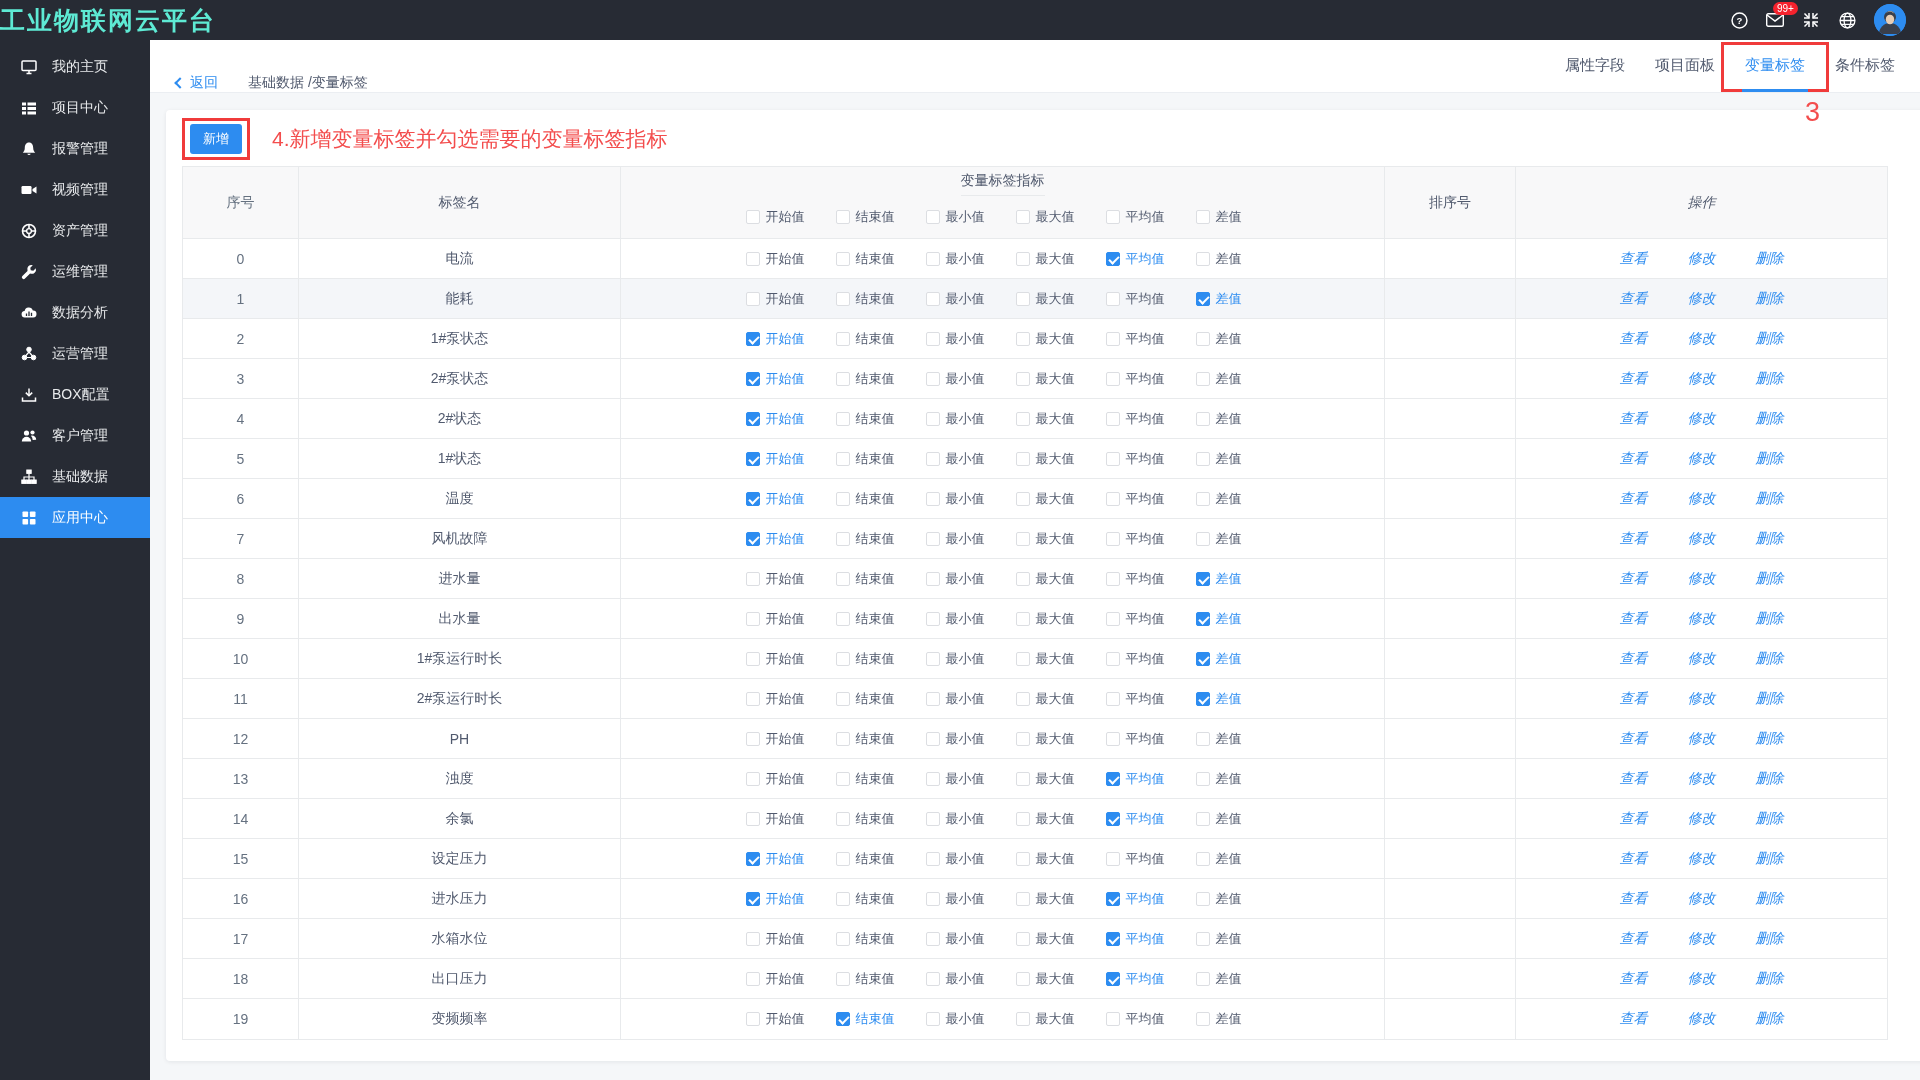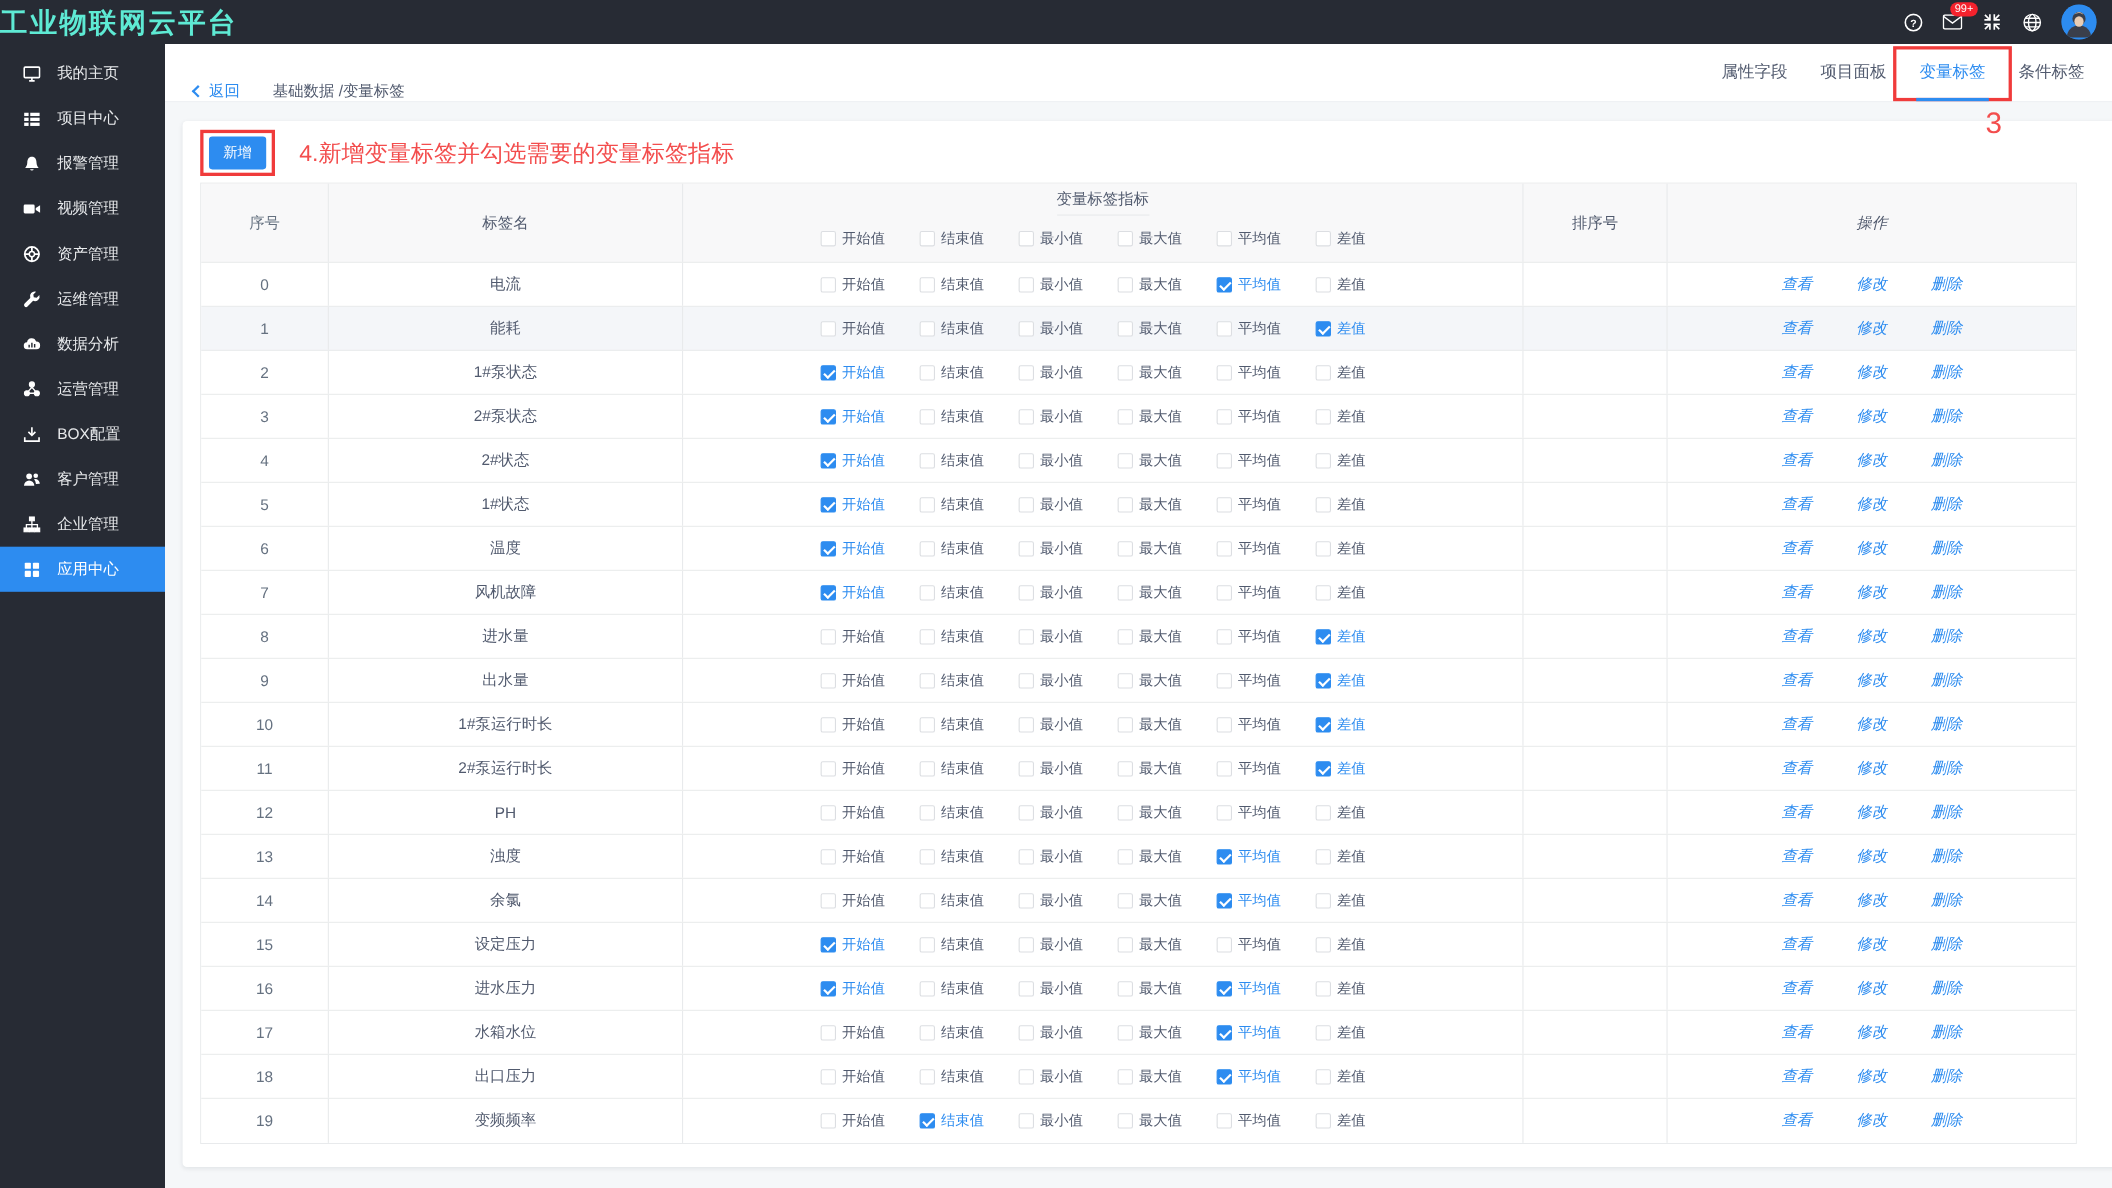--- a/index.html
+++ b/index.html
@@ -253,21 +253,21 @@
     <div class="side-item">
       <span class="s-icon">
         <svg width="16" height="16" viewBox="0 0 16 16" fill="#fff" stroke="#fff">
           <rect x="5.8" y="1" width="4.4" height="3.4"></rect>
           <rect x="0.8" y="11" width="4.4" height="3.4"></rect>
           <rect x="5.8" y="11" width="4.4" height="3.4"></rect>
           <rect x="10.8" y="11" width="4.4" height="3.4"></rect>
           <path d="M8 4.5 v3 M3 11 v-3 h10 v3 M8 8 v3" fill="none" stroke-width="1.2"></path>
         </svg>
       </span>
-      <span>企业管理</span>
+      <span>基础数据</span>
     </div>
     <div class="side-item active">
       <span class="s-icon">
         <svg width="16" height="16" viewBox="0 0 16 16" fill="#fff">
           <rect x="1.5" y="1.5" width="5.6" height="5.6" rx="0.8"></rect>
           <rect x="8.9" y="1.5" width="5.6" height="5.6" rx="0.8"></rect>
           <rect x="1.5" y="8.9" width="5.6" height="5.6" rx="0.8"></rect>
           <rect x="8.9" y="8.9" width="5.6" height="5.6" rx="0.8"></rect>
         </svg>
       </span>

